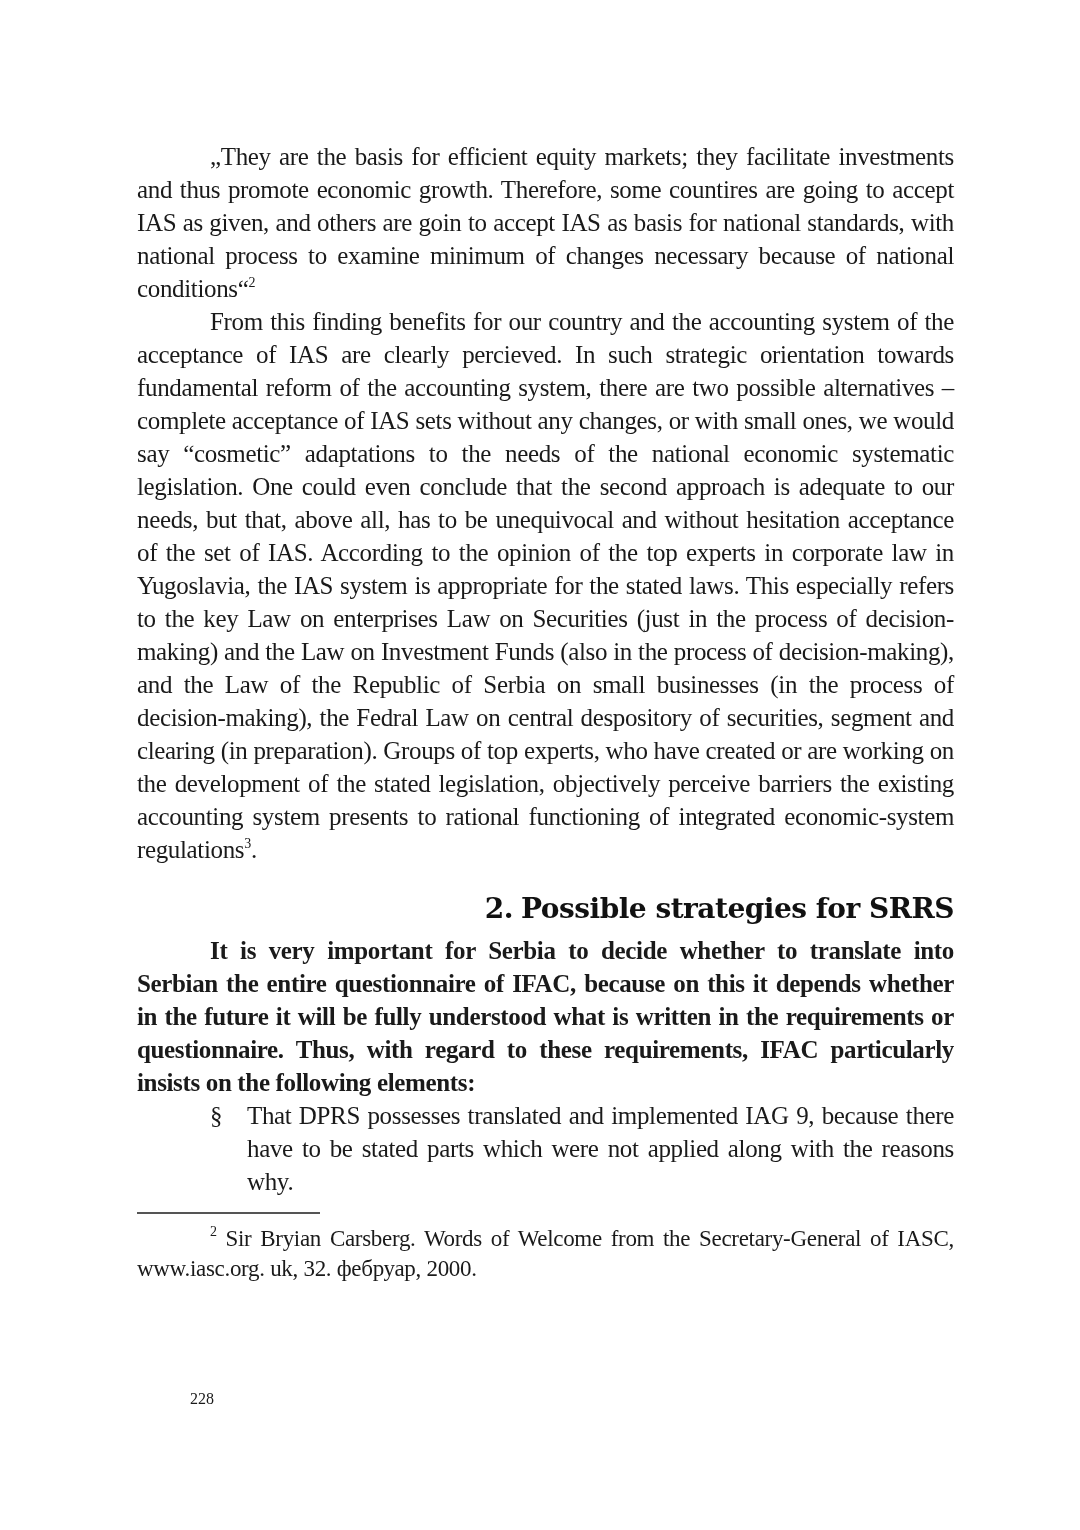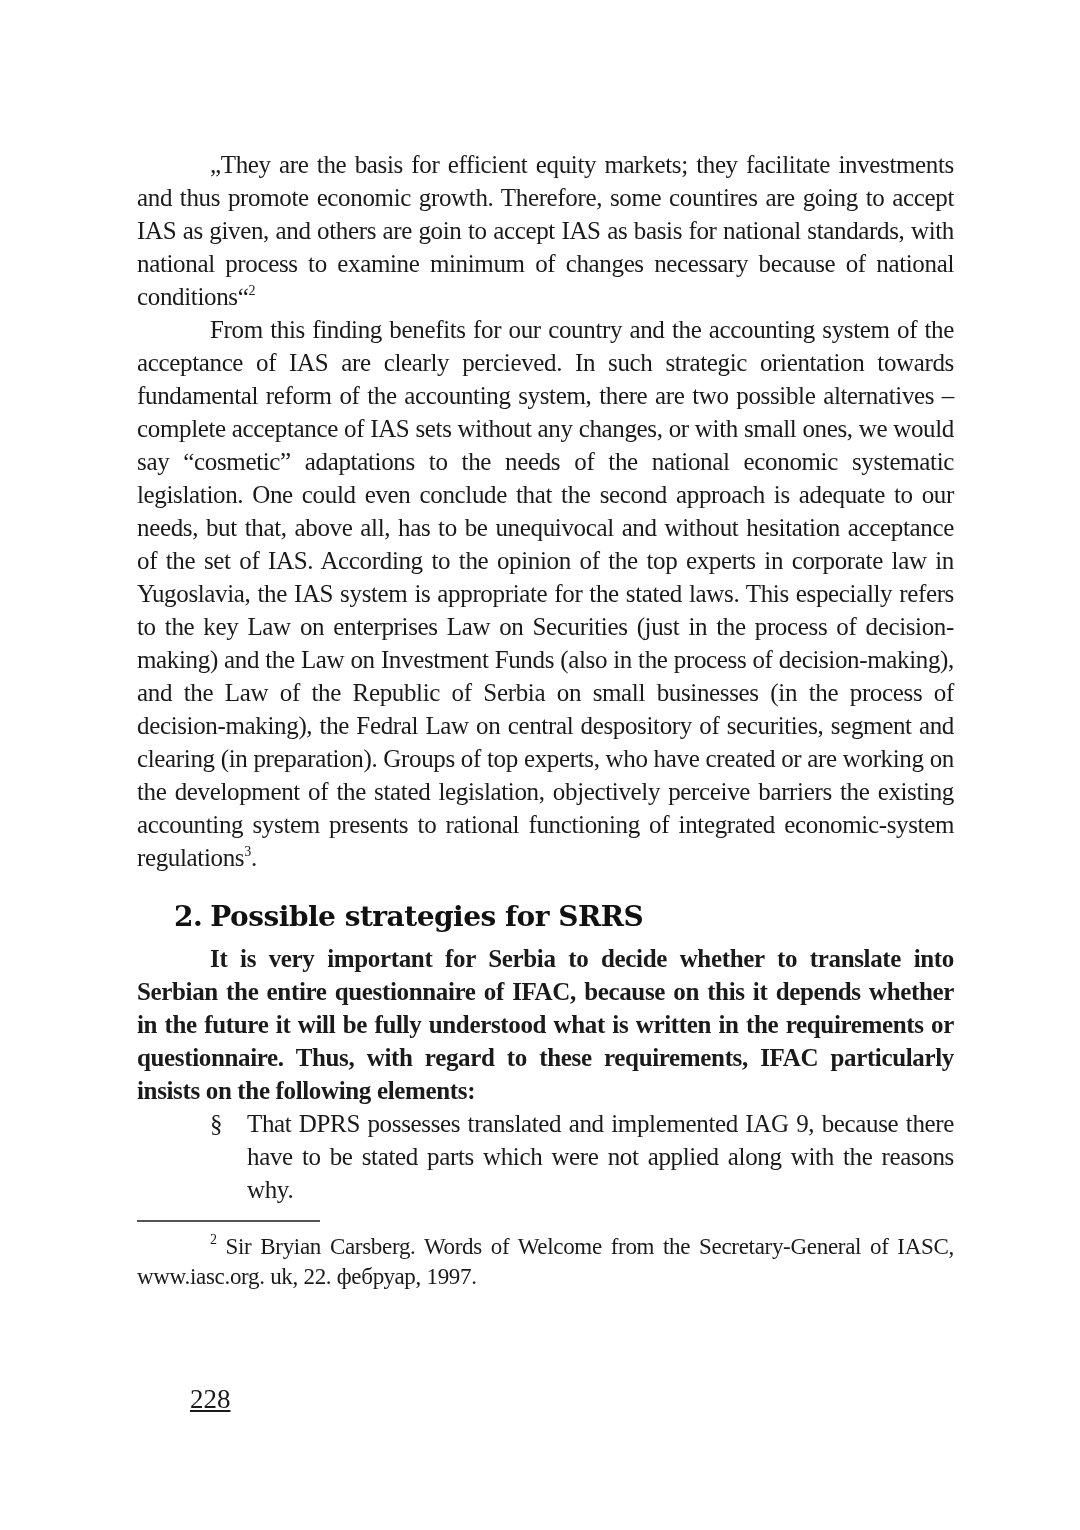--- a/index.html
+++ b/index.html
@@ -11,21 +11,21 @@
       width: 1080px;
       height: 1530px;
       position: relative;
       overflow: hidden;
       font-family: "Liberation Serif", serif;
       color: #1a1a1a;
     }
     .page {
       position: absolute;
       left: 137px;
-      top: 148px;
+      top: 140px;
       width: 817px;
     }
     .para {
       margin: 0;
       font-size: 25px;
       line-height: 33px;
       text-align: justify;
       text-indent: 73px;
       letter-spacing: -0.35px;
       word-spacing: 0px;
@@ -38,20 +38,21 @@
       top: -1px;
     }
     .heading {
       margin: 24px 0 0 37px;
       font-family: "DejaVu Serif", serif;
       font-weight: bold;
       font-size: 28px;
       line-height: 38px;
       letter-spacing: -0.5px;
       color: #111;
+      text-align: right;
     }
     .heading-number { margin-right: 8px; }
     .para-after-heading { margin-top: 6px; font-weight: bold; }
     .bullet {
       position: relative;
       margin: 0;
       padding-left: 110px;
       font-size: 25px;
       line-height: 33px;
       text-align: justify;
@@ -73,23 +74,22 @@
       font-size: 23px;
       line-height: 30px;
       text-align: justify;
       text-indent: 73px;
       letter-spacing: -0.3px;
     }
     .page-number {
       position: absolute;
       left: 190px;
       top: 1384px;
-      font-size: 27px;
+      font-size: 16px;
       line-height: 30px;
-      text-decoration: underline;
     }
   </style>
 </head>
 <body>
 
 <div class="page">
 
   <p class="para"><span>„They are the basis for efficient equity markets; they facilitate investments and thus promote economic growth. Therefore, some countires are going to accept IAS as given, and others are goin to accept IAS as basis for national standards, with national process to examine minimum of changes necessary because of national conditions“</span><sup>2</sup></p>
 
   <p class="para"><span>From this finding benefits for our country and the accounting system of the acceptance of IAS are clearly percieved. In such strategic orientation towards fundamental reform of the accounting system, there are two possible alternatives – complete acceptance of IAS sets without any changes, or with small ones, we would say “cosmetic” adaptations to the needs of the national economic systematic legislation. One could even conclude that the second approach is adequate to our needs, but that, above all, has to be unequivocal and without hesitation acceptance of the set of IAS. According to the opinion of the top experts in corporate law in Yugoslavia, the IAS system is appropriate for the stated laws. This especially refers to the key Law on enterprises Law on Securities (just in the process of decision-making) and the Law on Investment Funds (also in the process of decision-making), and the Law of the Republic of Serbia on small businesses (in the process of decision-making), the Fedral Law on central despository of securities, segment and clearing (in preparation). Groups of top experts, who have created or are working on the development of the stated legislation, objectively perceive barriers the existing accounting system presents to rational functioning of integrated economic-system regulations</span><sup>3</sup><span>.</span></p>
@@ -98,17 +98,17 @@
 
   <p class="para para-after-heading">It is very important for Serbia to decide whether to translate into Serbian the entire questionnaire of IFAC, because on this it depends whether in the future it will be fully understood what is written in the requirements or questionnaire. Thus, with regard to these requirements, IFAC particularly insists on the following elements:</p>
 
   <div class="bullet">
     <span class="bullet-marker">§</span>
     <span>That DPRS possesses translated and implemented IAG 9, because there have to be stated parts which were not applied along with the reasons why.</span>
   </div>
 
   <div class="footnote-rule"></div>
 
-  <p class="footnote"><sup>2</sup> <span>Sir Bryian Carsberg. Words of Welcome from the Secretary-General of IASC, www.iasc.org. uk, 22. фебруар, 1997.</span></p>
+  <p class="footnote"><sup>2</sup> <span>Sir Bryian Carsberg. Words of Welcome from the Secretary-General of IASC, www.iasc.org. uk, 32. фебруар, 2000.</span></p>
 
 </div>
 
 <div class="page-number">228</div>
 
 </body></html>

